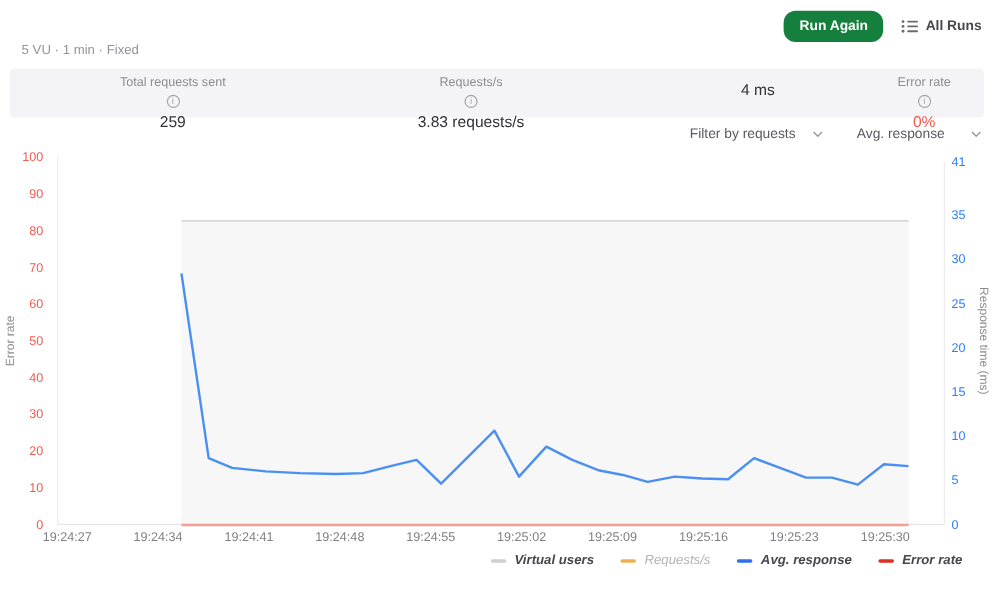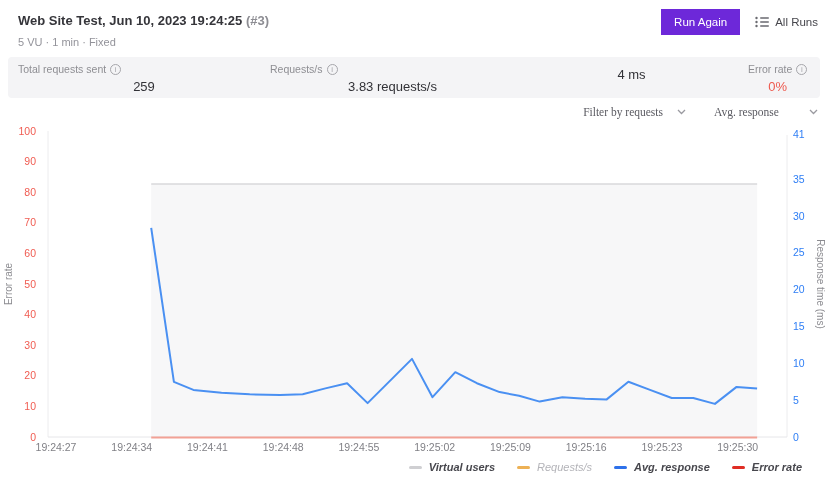--- a/index.html
+++ b/index.html
@@ -5,64 +5,60 @@
   * { margin:0; padding:0; box-sizing:border-box; }
   html,body { width:828px; height:498px; background:#ffffff;
     font-family:"Liberation Sans", sans-serif; overflow:hidden; }
   #app { position:relative; width:828px; height:498px; background:#fff; }
 
   
   .page-title { position:absolute; left:18px; top:13px; font-size:13px; font-weight:bold; color:#35353a; }
   .page-title .run-no { color:#8d8d93; font-weight:bold; }
   .subtitle { position:absolute; left:18px; top:36px; font-size:11px; color:#93939a; }
   .header-right { position:absolute; top:9px; right:10px; display:flex; align-items:center; gap:15px; }
-  .btn-run { background:#6d28d9; color:#fff; border:none; border-radius:0;
-    font-size:11.5px; font-weight:normal; padding:7px 13px; cursor:pointer; font-family:inherit; }
+  .btn-run { background:#15803d; color:#fff; border:none; border-radius:10px;
+    font-size:11.5px; font-weight:bold; padding:7px 13px; cursor:pointer; font-family:inherit; }
   .btn-allruns { display:flex; align-items:center; gap:6px; background:none; border:none;
-    font-size:11.5px; color:#47474d; cursor:pointer; font-family:inherit; font-weight:normal;}
+    font-size:11.5px; color:#47474d; cursor:pointer; font-family:inherit; font-weight:bold;}
   .btn-allruns svg { display:block; }
 
   
   .stats-bar { position:absolute; left:8px; right:8px; top:57px; height:41px;
     background:#f4f4f6; border-radius:4px; display:flex; padding:6px 10px 0 10px; }
   .stat { display:flex; flex-direction:column; }
   .stat:nth-child(1){ width:252px; } .stat:nth-child(2){ width:245px; } .stat:nth-child(3){ width:233px; }
-  .stat-label { font-size:10.5px; color:#8e8e93; display:flex; align-items:center; gap:4px; }
+  .stat-label { font-size:10.5px; color:#8e8e93; display:flex; align-items:center; gap:4px;flex-direction:column; }
   .info-icon { display:inline-block; width:11px; height:11px; border:1px solid #a6a6ab; border-radius:50%;
     color:#a6a6ab; font-size:8px; line-height:9px; text-align:center; }
   .info-icon::before { content:"i"; }
   .stat-value { font-size:13px; color:#323237; margin-top:4px;text-align:center; }
   .stat-value.error { color:#ee5a4f; }
 
   
-  .controls { position:absolute; top:106px; right:10px; display:flex; align-items:center; gap:28px;font-family:Liberation Serif, serif; }
+  .controls { position:absolute; top:106px; right:10px; display:flex; align-items:center; gap:28px; }
   .dropdown { display:flex; align-items:center; gap:14px; font-size:11.5px; color:#5a5a61; cursor:pointer; }
   .dropdown.wide { width:104px; justify-content:space-between; }
   .chev { display:block; }
 
   
   #chart-wrap { position:absolute; left:0; top:124px; width:828px; height:340px; }
   svg text { font-family:"Liberation Sans", sans-serif; }
 
   
   .legend { position:absolute; top:461px; right:26px; display:flex; align-items:center; gap:22px; }
   .legend-item { display:flex; align-items:center; gap:7px; cursor:pointer;font-style:italic; }
   .legend-dash { width:13px; height:3px; border-radius:2px; background:#ccc; }
   .legend-label { font-size:11px; color:#47474d; font-weight:bold; }
   .legend-label.disabled { color:#b3b3b8; font-weight:normal; }
 </style>
 </head>
 <body>
 
 <div id="app">
 
-  <div class="page-title">
-    <span>Web Site Test, Jun 10, 2023 19:24:25</span>
-    <span class="run-no">(#3)</span>
-  </div>
   <div class="subtitle">5 VU  ·  1 min  ·  Fixed</div>
 
   <div class="header-right">
     <button class="btn-run">Run Again</button>
     <button class="btn-allruns">
       <span>
         <svg width="14" height="12" viewBox="0 0 14 12">
           <circle cx="1.5" cy="2" r="1.2" fill="#6a6a70"></circle>
             <circle cx="1.5" cy="6" r="1.2" fill="#6a6a70"></circle>
             <circle cx="1.5" cy="10" r="1.2" fill="#6a6a70"></circle>

